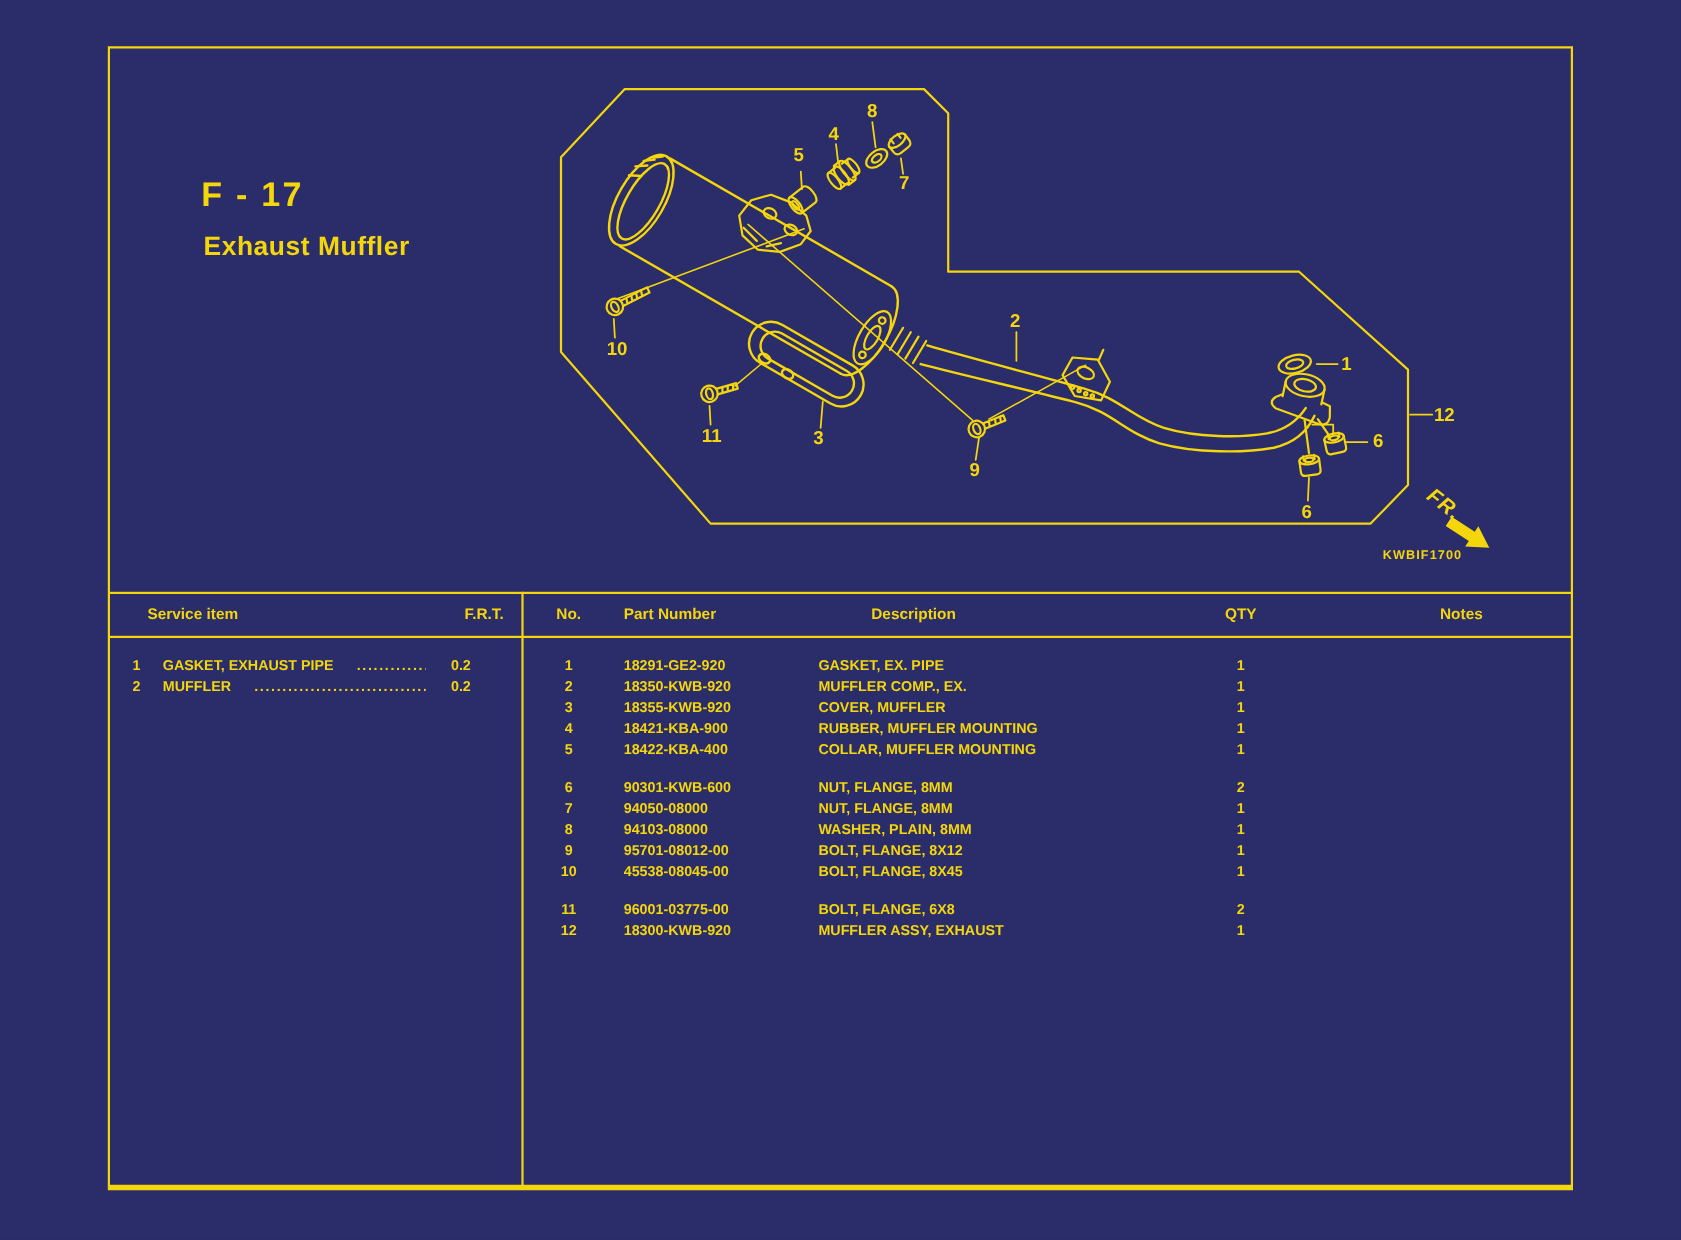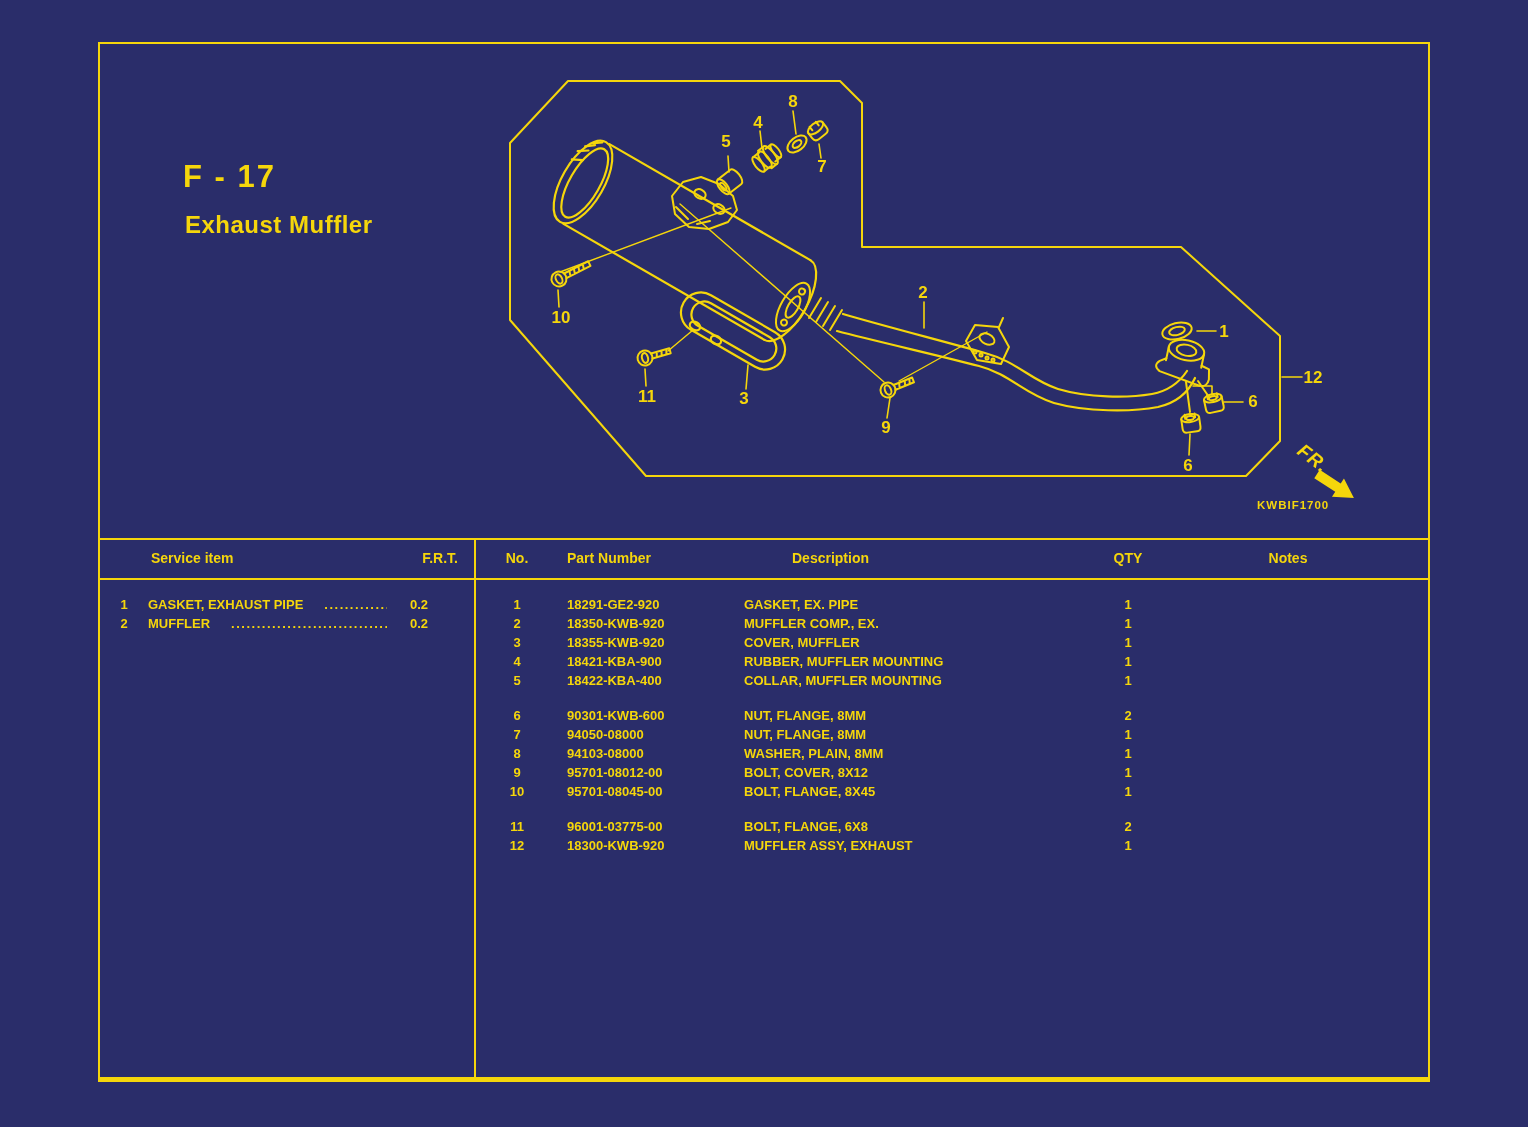--- a/index.html
+++ b/index.html
@@ -36,27 +36,27 @@
     font-size:11.5px;font-weight:700;letter-spacing:1px;
   }
 
   .hline{position:absolute;height:2px;background:var(--line,#f5d60b);}
   .vline{position:absolute;width:2px;background:var(--line,#f5d60b);}
   .line-table-top{left:100px;top:538px;width:1330px;}
   .line-header-bottom{left:100px;top:578px;width:1330px;}
   .line-table-divider{left:474px;top:538px;height:542px;}
 
   .th{position:absolute;top:551px;font-size:14px;font-weight:700;line-height:1;}
-  .th-service-item{left:151px;}
+  .th-service-item{left:134px;}
   .th-frt{left:380px;width:78px;text-align:right;}
   .th-no{left:487px;width:60px;text-align:center;}
   .th-part{left:567px;}
   .th-desc{left:744px;margin-left:48px;}
   .th-qty{left:1068px;width:120px;text-align:center;}
-  .th-notes{left:1228px;width:120px;text-align:center;}
+  .th-notes{left:1228px;width:120px;text-align:right;}
 
   .rows{position:absolute;top:595px;font-size:13px;font-weight:700;}
   #service-rows{left:100px;width:375px;}
   #parts-rows{left:476px;width:952px;}
   .srow{display:grid;grid-template-columns:48px 1fr 84px;height:19px;line-height:19px;}
   .s-no{text-align:center;}
   .s-item{display:flex;overflow:hidden;white-space:nowrap;gap:21px;}
   .s-label{flex:0 0 auto;}
   .dots{flex:1 1 auto;overflow:hidden;white-space:nowrap;letter-spacing:1.5px;margin-right:4px;}
   .s-frt{text-align:center;padding-right:28px;box-sizing:border-box;}
@@ -340,27 +340,27 @@
         <div class="prow">
           <span class="p-no">8</span>
           <span class="p-num">94103-08000</span>
           <span class="p-desc">WASHER, PLAIN, 8MM</span>
           <span class="p-qty">1</span>
           <span class="p-notes"></span>
         </div>
         <div class="prow">
           <span class="p-no">9</span>
           <span class="p-num">95701-08012-00</span>
-          <span class="p-desc">BOLT, COVER, 8X12</span>
+          <span class="p-desc">BOLT, FLANGE, 8X12</span>
           <span class="p-qty">1</span>
           <span class="p-notes"></span>
         </div>
         <div class="prow">
           <span class="p-no">10</span>
-          <span class="p-num">95701-08045-00</span>
+          <span class="p-num">45538-08045-00</span>
           <span class="p-desc">BOLT, FLANGE, 8X45</span>
           <span class="p-qty">1</span>
           <span class="p-notes"></span>
         </div>
       </div>
       <div class="pgroup">
         <div class="prow">
           <span class="p-no">11</span>
           <span class="p-num">96001-03775-00</span>
           <span class="p-desc">BOLT, FLANGE, 6X8</span>

